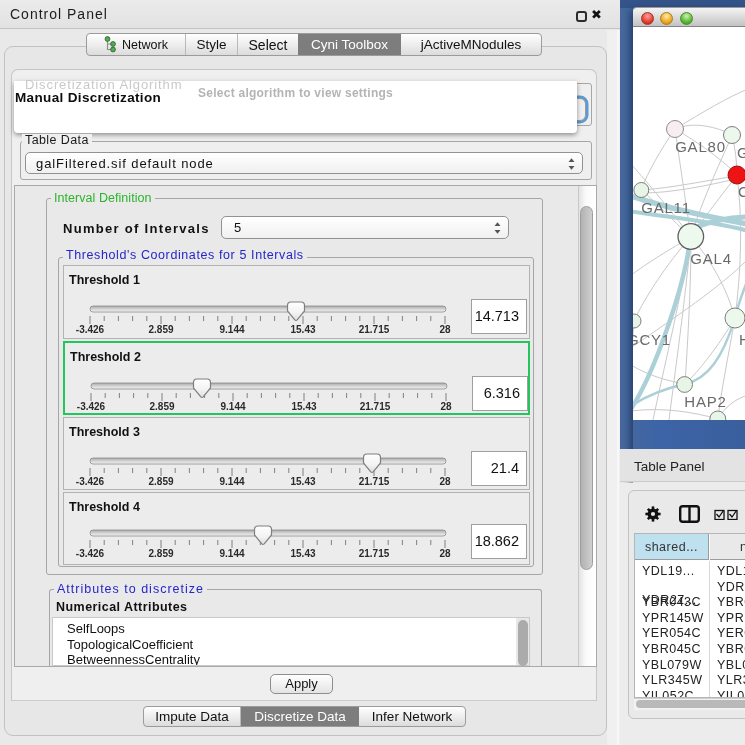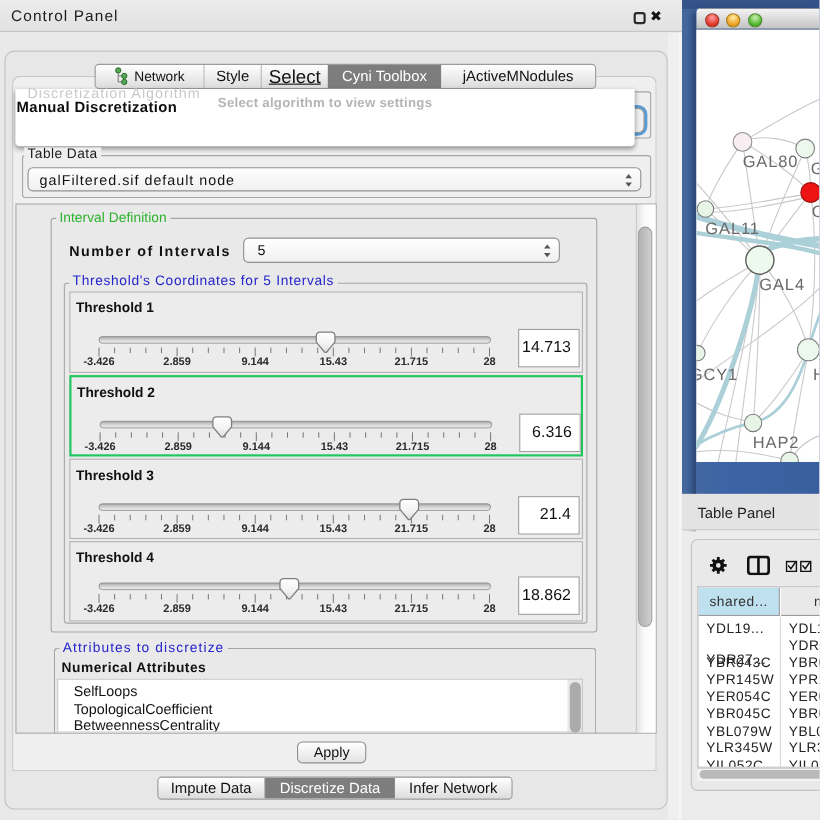--- a/index.html
+++ b/index.html
@@ -19,31 +19,31 @@
   <div class="abs" style="left:576px;top:11px;width:11px;height:11px;border:2px solid #2b2b2b;border-radius:3px;"></div>
   <div class="abs" style="left:591px;top:7px;font-size:13px;color:#111;">✖</div>
 
   <div class="abs" style="left:607px;top:30px;width:13px;height:715px;background:#f0f0f0;"></div>
   <div class="abs" style="left:617px;top:30px;width:2px;height:715px;background:#f7f7f7;"></div>
 
   <div class="abs" style="left:4px;top:46px;width:603px;height:690px;border:1px solid #c2c2c2;border-radius:9px;background:#e7e7e7;"></div>
 
   <div class="abs" style="left:11px;top:69px;width:586px;height:632px;border:1px solid #c6c6c6;border-radius:7px 7px 0 0;background:#efefef;border-bottom:1px solid #cccccc;"></div>
 
-  <div class="abs" style="left:86px;top:33px;width:456px;height:23px;border:1px solid #9b9b9b;border-radius:4px;background:linear-gradient(#ffffff,#dcdcdc);overflow:hidden;display:flex;margin-top:25px;">
+  <div class="abs" style="left:86px;top:33px;width:456px;height:23px;border:1px solid #9b9b9b;border-radius:4px;background:linear-gradient(#ffffff,#dcdcdc);overflow:hidden;display:flex;">
     <div style="width:99px;height:100%;display:flex;align-items:center;justify-content:center;border-right:1px solid #b9b9b9;font-size:12.5px;color:#111;">
       <svg width="13" height="17" viewBox="0 0 13 17" style="margin-right:5px;">
         <path d="M3.5 4 V14 M3.5 8 H8.5 M3.5 13.5 H8.5" stroke="#8f8f8f" stroke-width="1.2" fill="none"></path>
         <circle cx="3.5" cy="3" r="2.4" fill="#55a855" stroke="#2e6b2e" stroke-width="0.9"></circle>
         <circle cx="9" cy="8" r="2.4" fill="#55a855" stroke="#2e6b2e" stroke-width="0.9"></circle>
         <circle cx="9" cy="13.5" r="2.4" fill="#55a855" stroke="#2e6b2e" stroke-width="0.9"></circle>
       </svg>
       Network</div>
     <div style="width:52px;height:100%;display:flex;align-items:center;justify-content:center;border-right:1px solid #b9b9b9;font-size:13.5px;color:#111;">Style</div>
-    <div style="width:60px;height:100%;display:flex;align-items:center;justify-content:center;font-size:17px;color:#111;text-decoration:underline;">Select</div>
+    <div style="width:60px;height:100%;display:flex;align-items:center;justify-content:center;font-size:14px;color:#111;">Select</div>
     <div style="width:103px;height:100%;display:flex;align-items:center;justify-content:center;background:#7d7d7d;font-size:13.5px;color:#fff;">Cyni Toolbox</div>
     <div style="flex:1;height:100%;display:flex;align-items:center;justify-content:center;font-size:13.5px;color:#111;">jActiveMNodules</div>
   </div>
 
   <div class="grp" style="left:20px;top:83px;width:572px;height:43px;"></div>
 
   <div class="abs" style="left:25px;top:98px;width:561px;height:23px;border-radius:6px;box-shadow:0 0 0 2.5px #5b9bd5;background:#f0f0f0;border:1px solid #9a9a9a;"></div>
 
   <div class="abs" style="left:14px;top:81px;width:563px;height:52px;background:#ffffff;border-radius:0 0 4px 4px;box-shadow:0 2px 5px rgba(0,0,0,0.4);"></div>
   <div class="abs" style="left:25px;top:77px;font-size:13px;letter-spacing:0.9px;color:#c9c9c9;">Discretization Algorithm</div>

